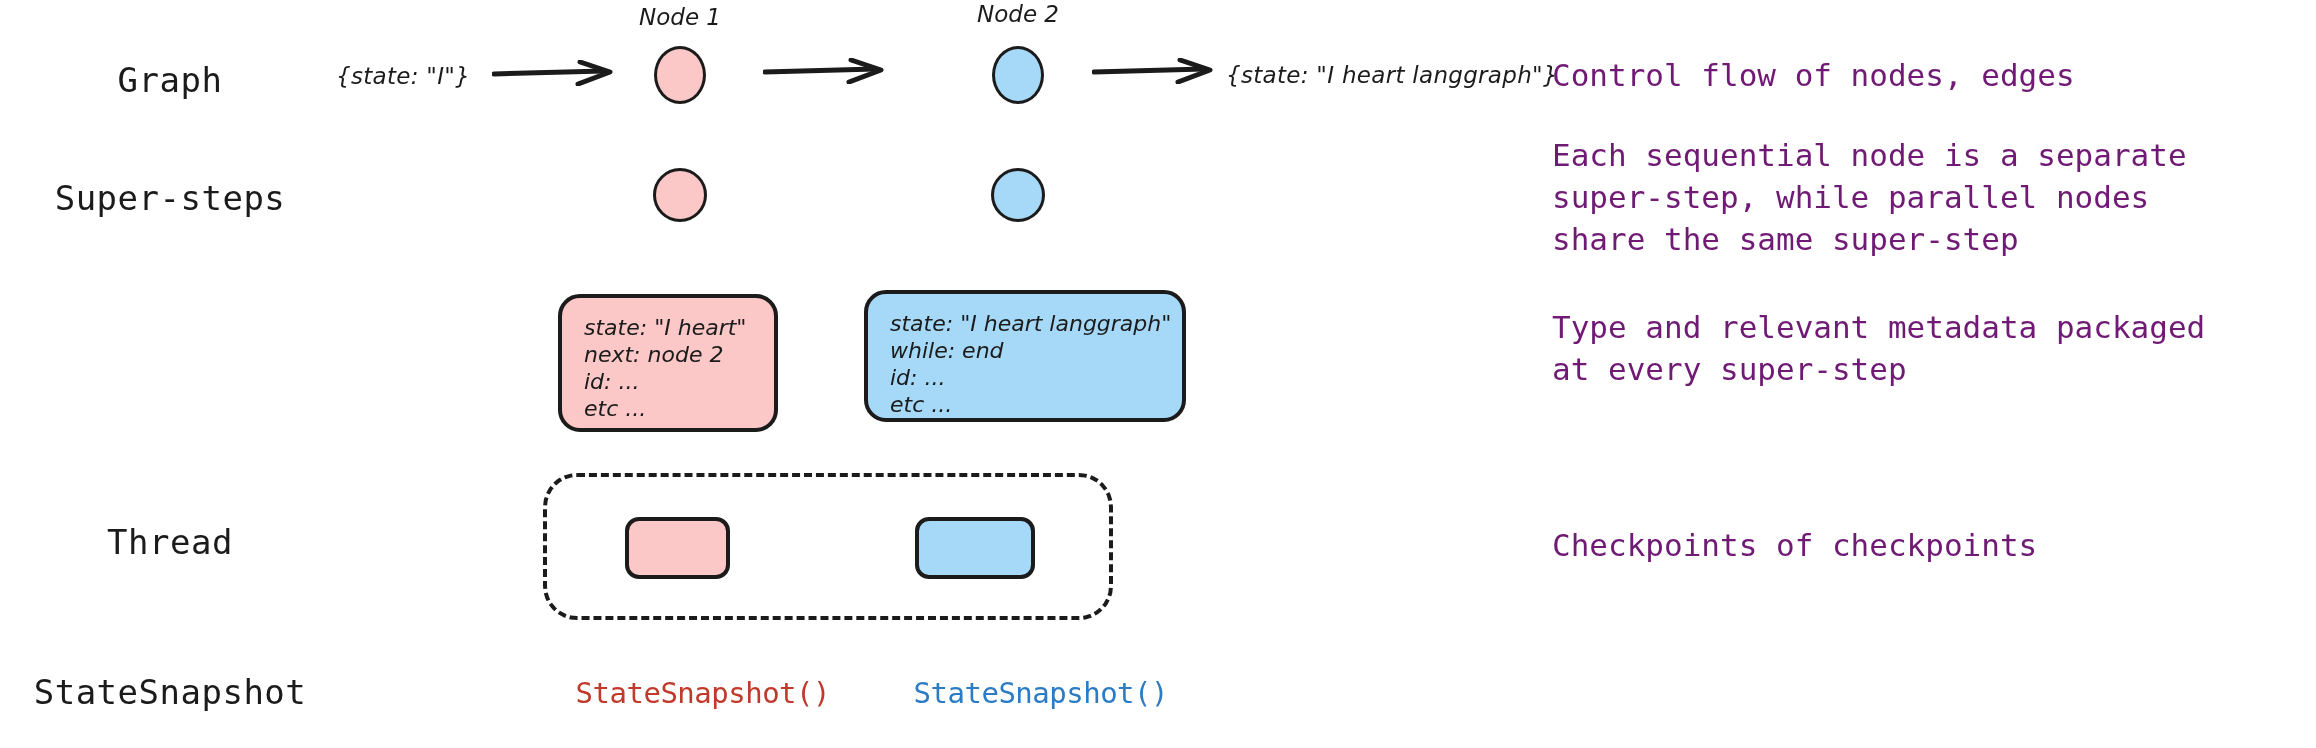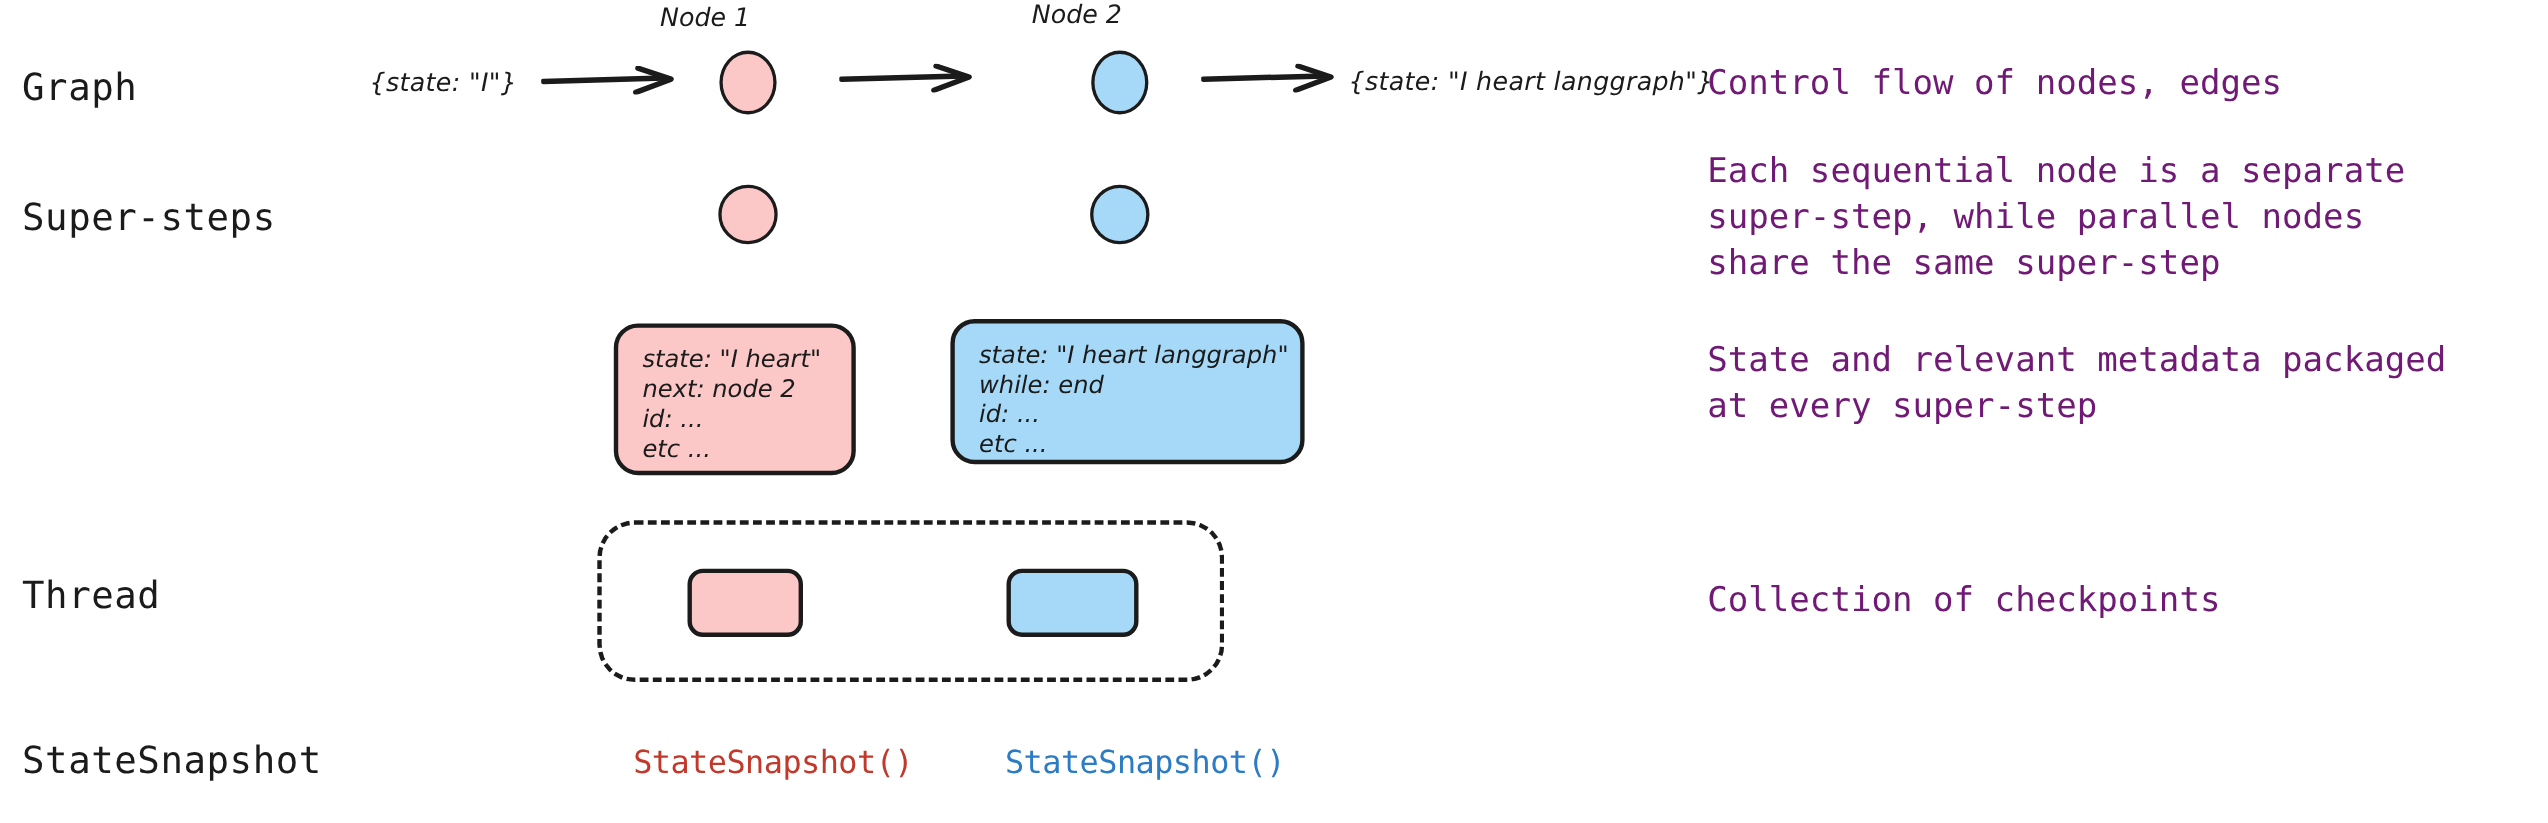--- a/index.html
+++ b/index.html
@@ -20,21 +20,21 @@
     overflow: hidden;
   }
   .abs { position: absolute; }
 
   
   .row-label {
     font-family: "DejaVu Sans Mono", monospace;
     font-size: 34px;
     font-weight: 400;
     color: #1b1b1b;
-    text-align: left;
+    text-align: center;
     letter-spacing: 0.5px;
     white-space: nowrap;
     width: 300px;
     left: 20px;
   }
 
   
   .desc {
     font-family: "DejaVu Sans Mono", monospace;
     font-size: 31px;
@@ -54,20 +54,21 @@
     white-space: nowrap;
     font-style: italic;
     letter-spacing: 0.3px;
   }
   .node-caption {
     font-family: "DejaVu Sans", sans-serif;
     font-size: 23px;
     font-style: italic;
     color: #1b1b1b;
     white-space: nowrap;
+    text-align: center;
     width: 160px;
   }
 
   
   .node-circle {
     width: 52px;
     height: 58px;
     border: 3px solid #1b1b1b;
     border-radius: 50%;
     box-sizing: border-box;
@@ -177,30 +178,30 @@
     <div class="ckpt-line">etc ...</div>
   </div>
 
   <div class="abs ckpt-box fill-blue" style="left:864px; top:290px; width:322px; height:132px;">
     <div class="ckpt-line">state: "I heart langgraph"</div>
     <div class="ckpt-line">while: end</div>
     <div class="ckpt-line">id: ...</div>
     <div class="ckpt-line">etc ...</div>
   </div>
 
-  <div class="abs desc" style="top:306px;">State and relevant metadata packaged
+  <div class="abs desc" style="top:306px;">Type and relevant metadata packaged
 at every super-step</div>
 
   <div class="abs row-label" style="top:522px;">Thread</div>
 
   <div class="abs thread-box" style="left:543px; top:473px; width:570px; height:147px;"></div>
   <div class="abs thread-chip fill-pink" style="left:625px; top:517px; width:105px; height:62px;"></div>
   <div class="abs thread-chip fill-blue" style="left:915px; top:517px; width:120px; height:62px;"></div>
 
-  <div class="abs desc" style="top:524px;">Collection of checkpoints</div>
+  <div class="abs desc" style="top:524px;">Checkpoints of checkpoints</div>
 
   <div class="abs row-label" style="top:672px;">StateSnapshot</div>
 
   <div class="abs snapshot" style="left:530px; top:676px; color:#C0392B;">StateSnapshot()</div>
   <div class="abs snapshot" style="left:868px; top:676px; color:#2B7CC4;">StateSnapshot()</div>
 
 
 </div>
 
 </body></html>

